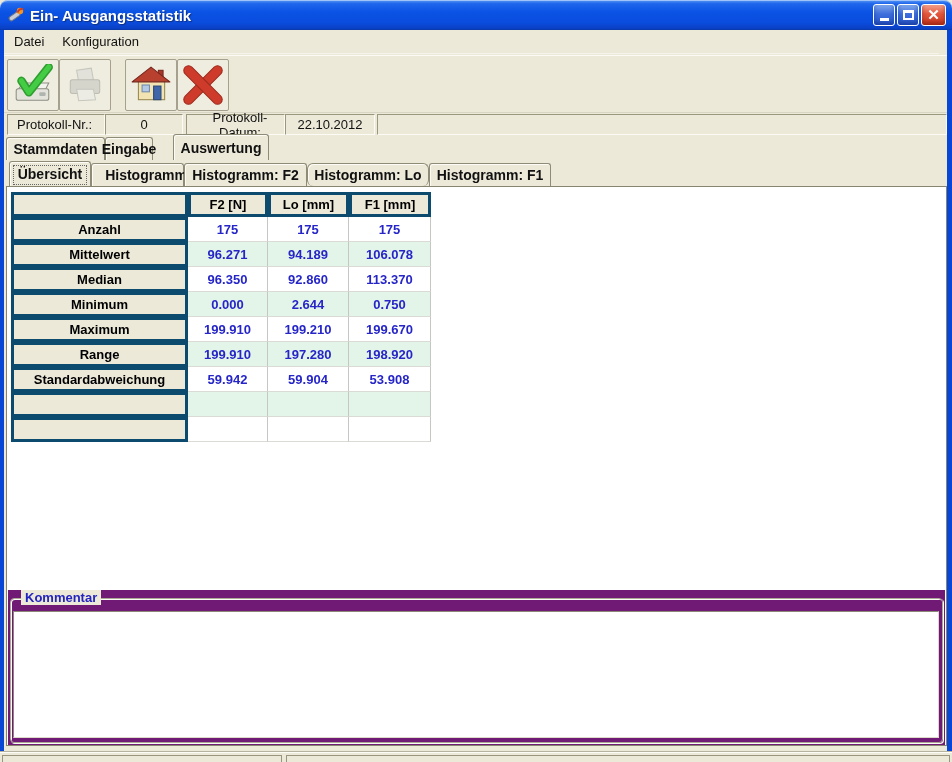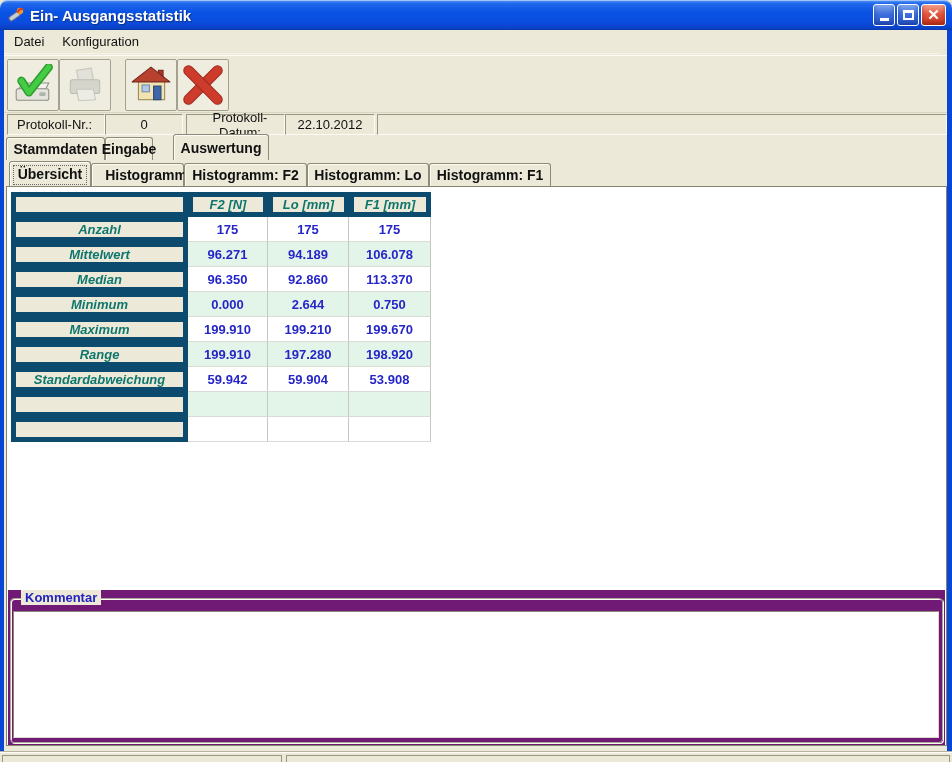--- a/index.html
+++ b/index.html
@@ -69,21 +69,21 @@
   .page{
     position:absolute;left:6px;top:186px;width:941px;height:560px;background:#fff;
     border:1px solid #87846F;z-index:2;
   }
   
   .stats-table{
     position:absolute;left:4px;top:5px;
     display:grid;grid-template-columns:177px 80px 81px 82px;grid-auto-rows:25px;
   }
   .cell{display:flex;align-items:center;justify-content:center;font-size:13px;font-weight:bold;}
-  .cell.head,.cell.corner,.cell.label{background:#ECE9D8;border:5px solid #0c4a6e;color:#0f766e;font-style:italic;}
+  .cell.head,.cell.corner,.cell.label{background:#ECE9D8;border:3px solid #0c4a6e;color:#000000;}
   .cell.val{color:#2626C8;border-right:1px solid #C6C6C2;border-bottom:1px solid #DBDBD6;}
   .cell.val.white{background:#FFFFFF;}
   .cell.val.mint{background:#E3F4E8;}
   
   .groupbox{position:absolute;left:1px;top:403px;width:937px;height:155px;background:#701a75;}
   .gb-frame{position:absolute;left:2px;right:2px;top:8px;bottom:2px;border:1px solid #ACA897;border-radius:4px;box-shadow:inset 1px 1px 0 #FBFAF4,1px 1px 0 #FBFAF4;}
   .gb-label{position:absolute;top:0;left:13px;background:#ECE9D8;padding:0 4px;font-size:13px;font-weight:bold;color:#2323BF;z-index:1;}
   .memo{
     position:absolute;left:5px;top:21px;width:926px;height:127px;background:#fff;
     border:1px solid;border-color:#8B8878 #DDDACB #DDDACB #8B8878;
@@ -172,21 +172,21 @@
     <div class="panel" style="left:373px;right:0;"></div>
   </div>
 
   <div class="mtab" style="left:6px;width:99px;">Stammdaten</div>
   <div class="mtab" style="left:105px;width:48px;">Eingabe</div>
   <div class="mtab active" style="left:173px;width:96px;">Auswertung</div>
 
   <div class="stab active" style="left:9px;width:82px;">Übersicht</div>
   <div class="stab" style="left:91px;width:93px;padding-left:17px;">Histogramm</div>
   <div class="stab" style="left:184px;width:123px;">Histogramm: F2</div>
-  <div class="stab" style="left:307px;width:122px;">Histogramm: Lo</div>
+  <div class="stab" style="left:307px;width:122px;border-radius:6px;">Histogramm: Lo</div>
   <div class="stab" style="left:429px;width:122px;text-align:right;">Histogramm: F1</div>
 
   <div class="page">
 
     <div class="stats-table">
         <div class="cell corner"></div>
         <div class="cell head">F2 [N]</div>
         <div class="cell head">Lo [mm]</div>
         <div class="cell head">F1 [mm]</div>
         <div class="cell label">Anzahl</div>

